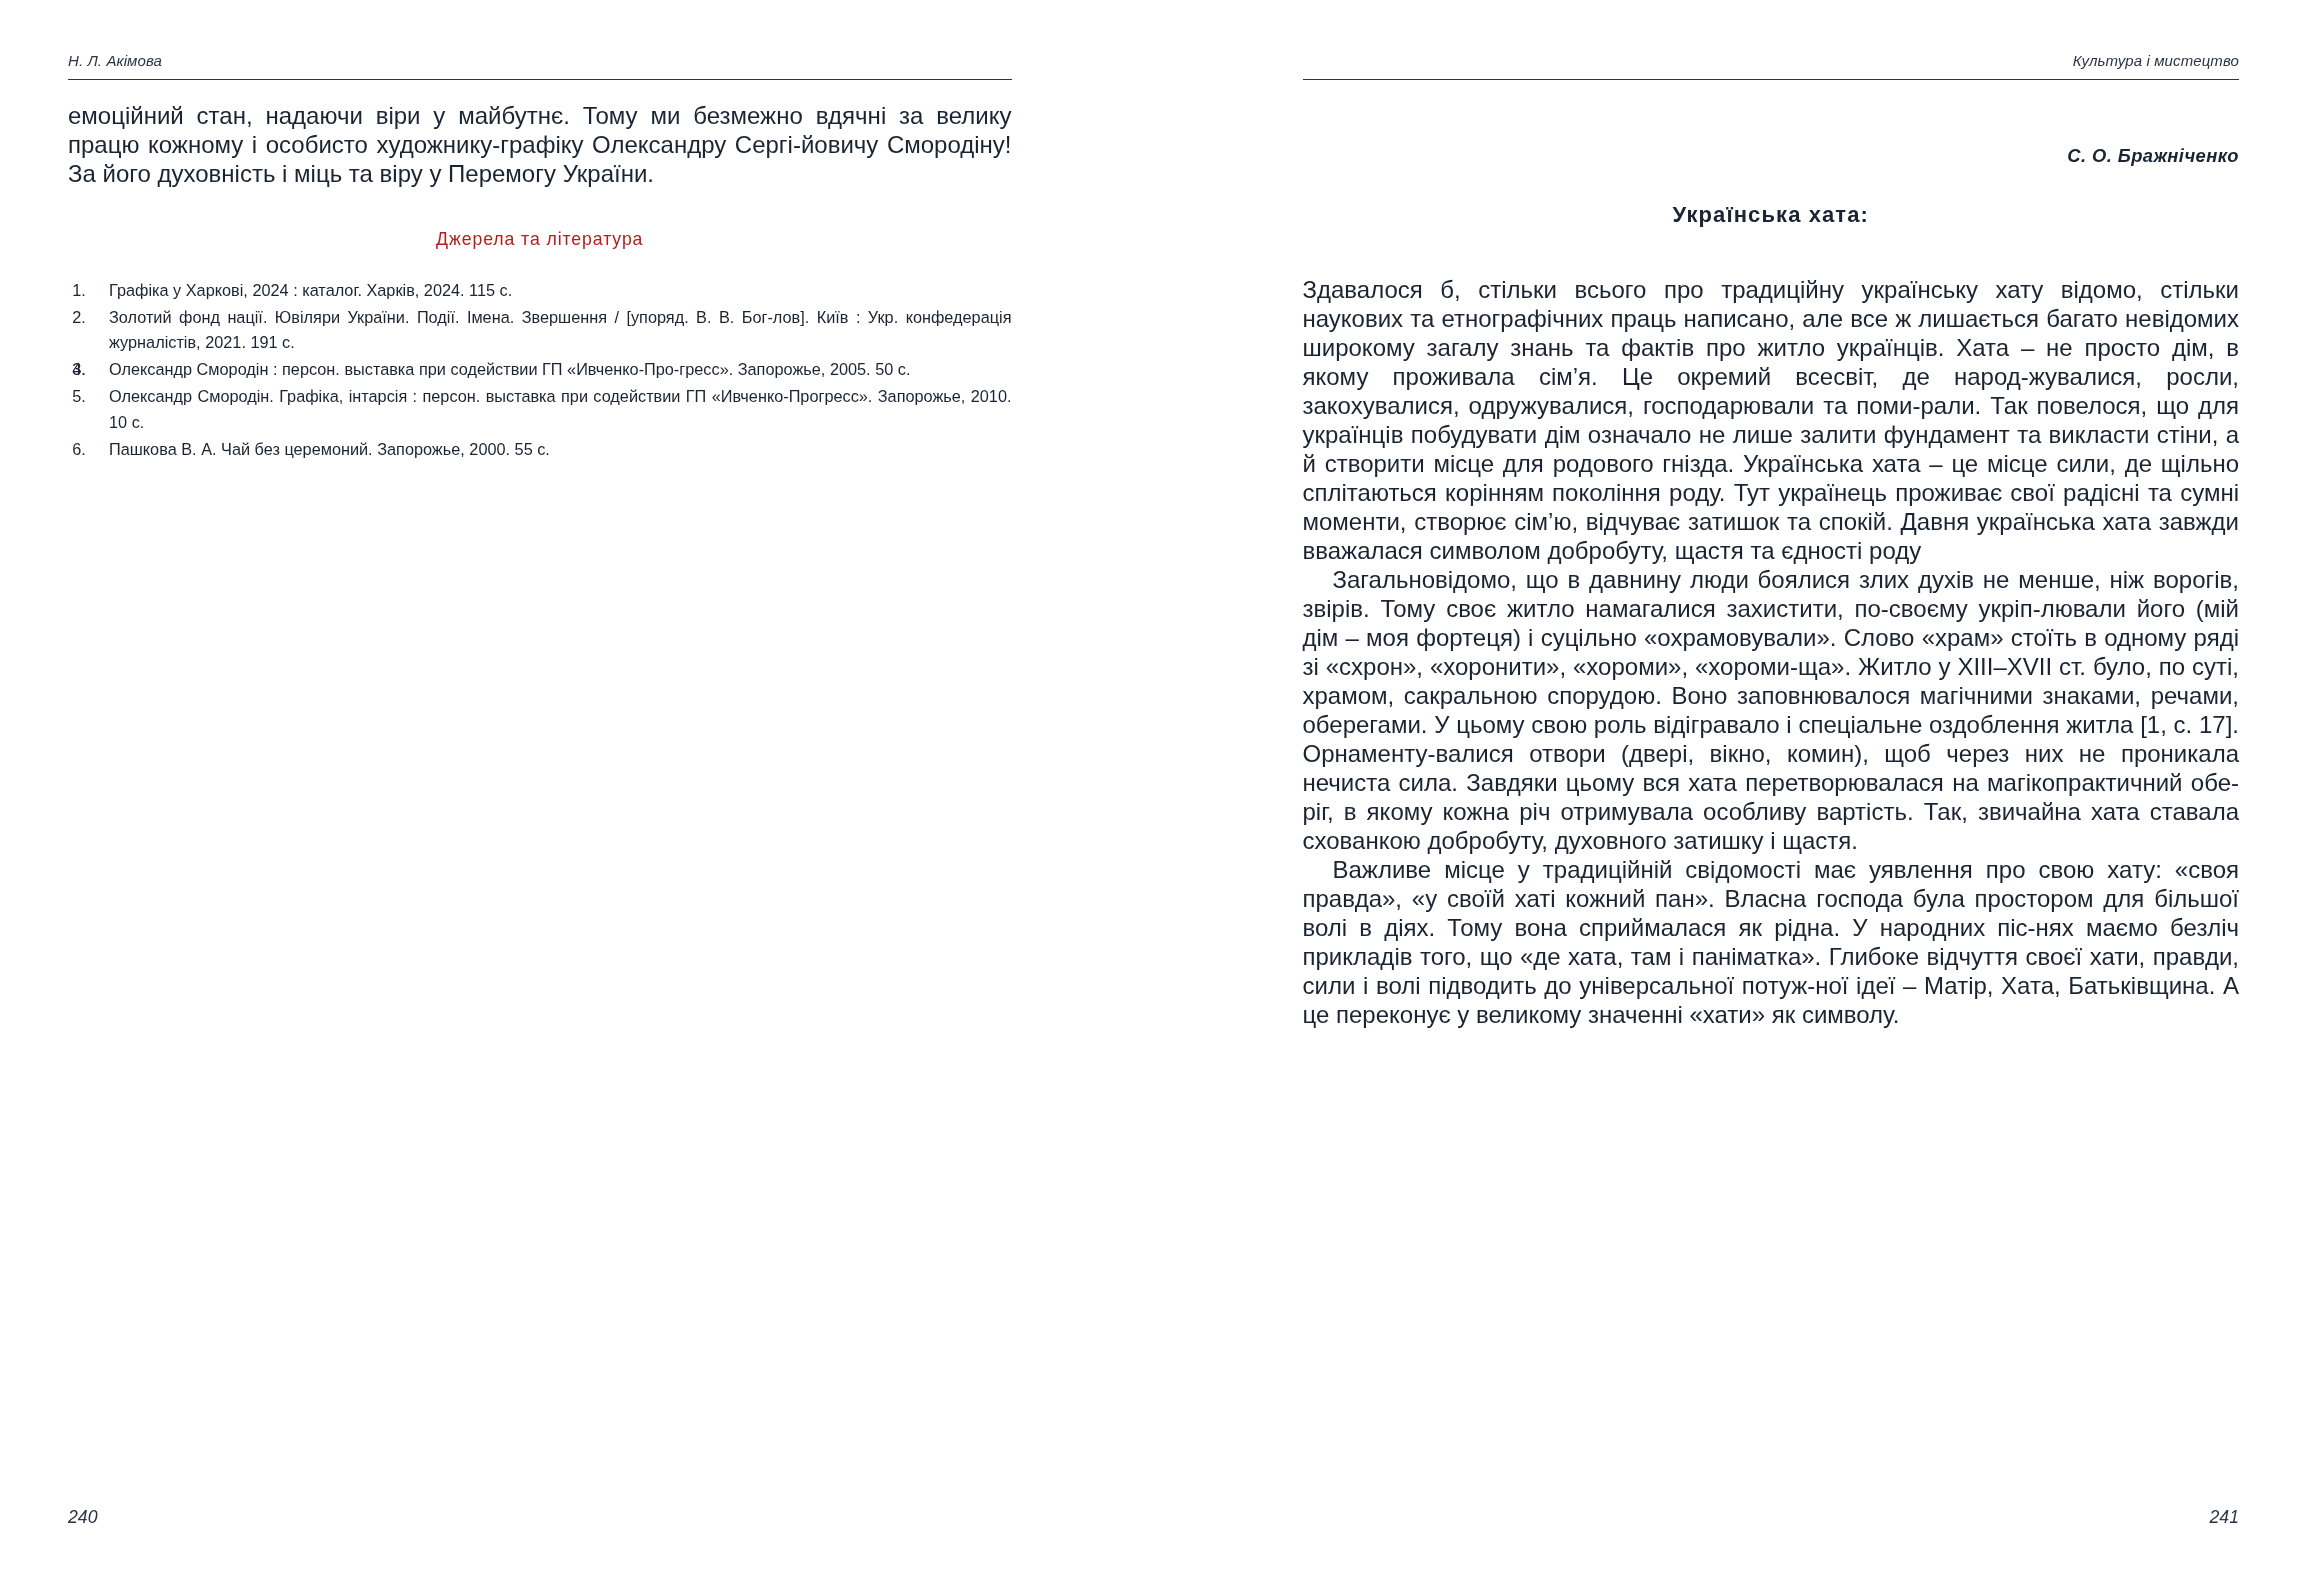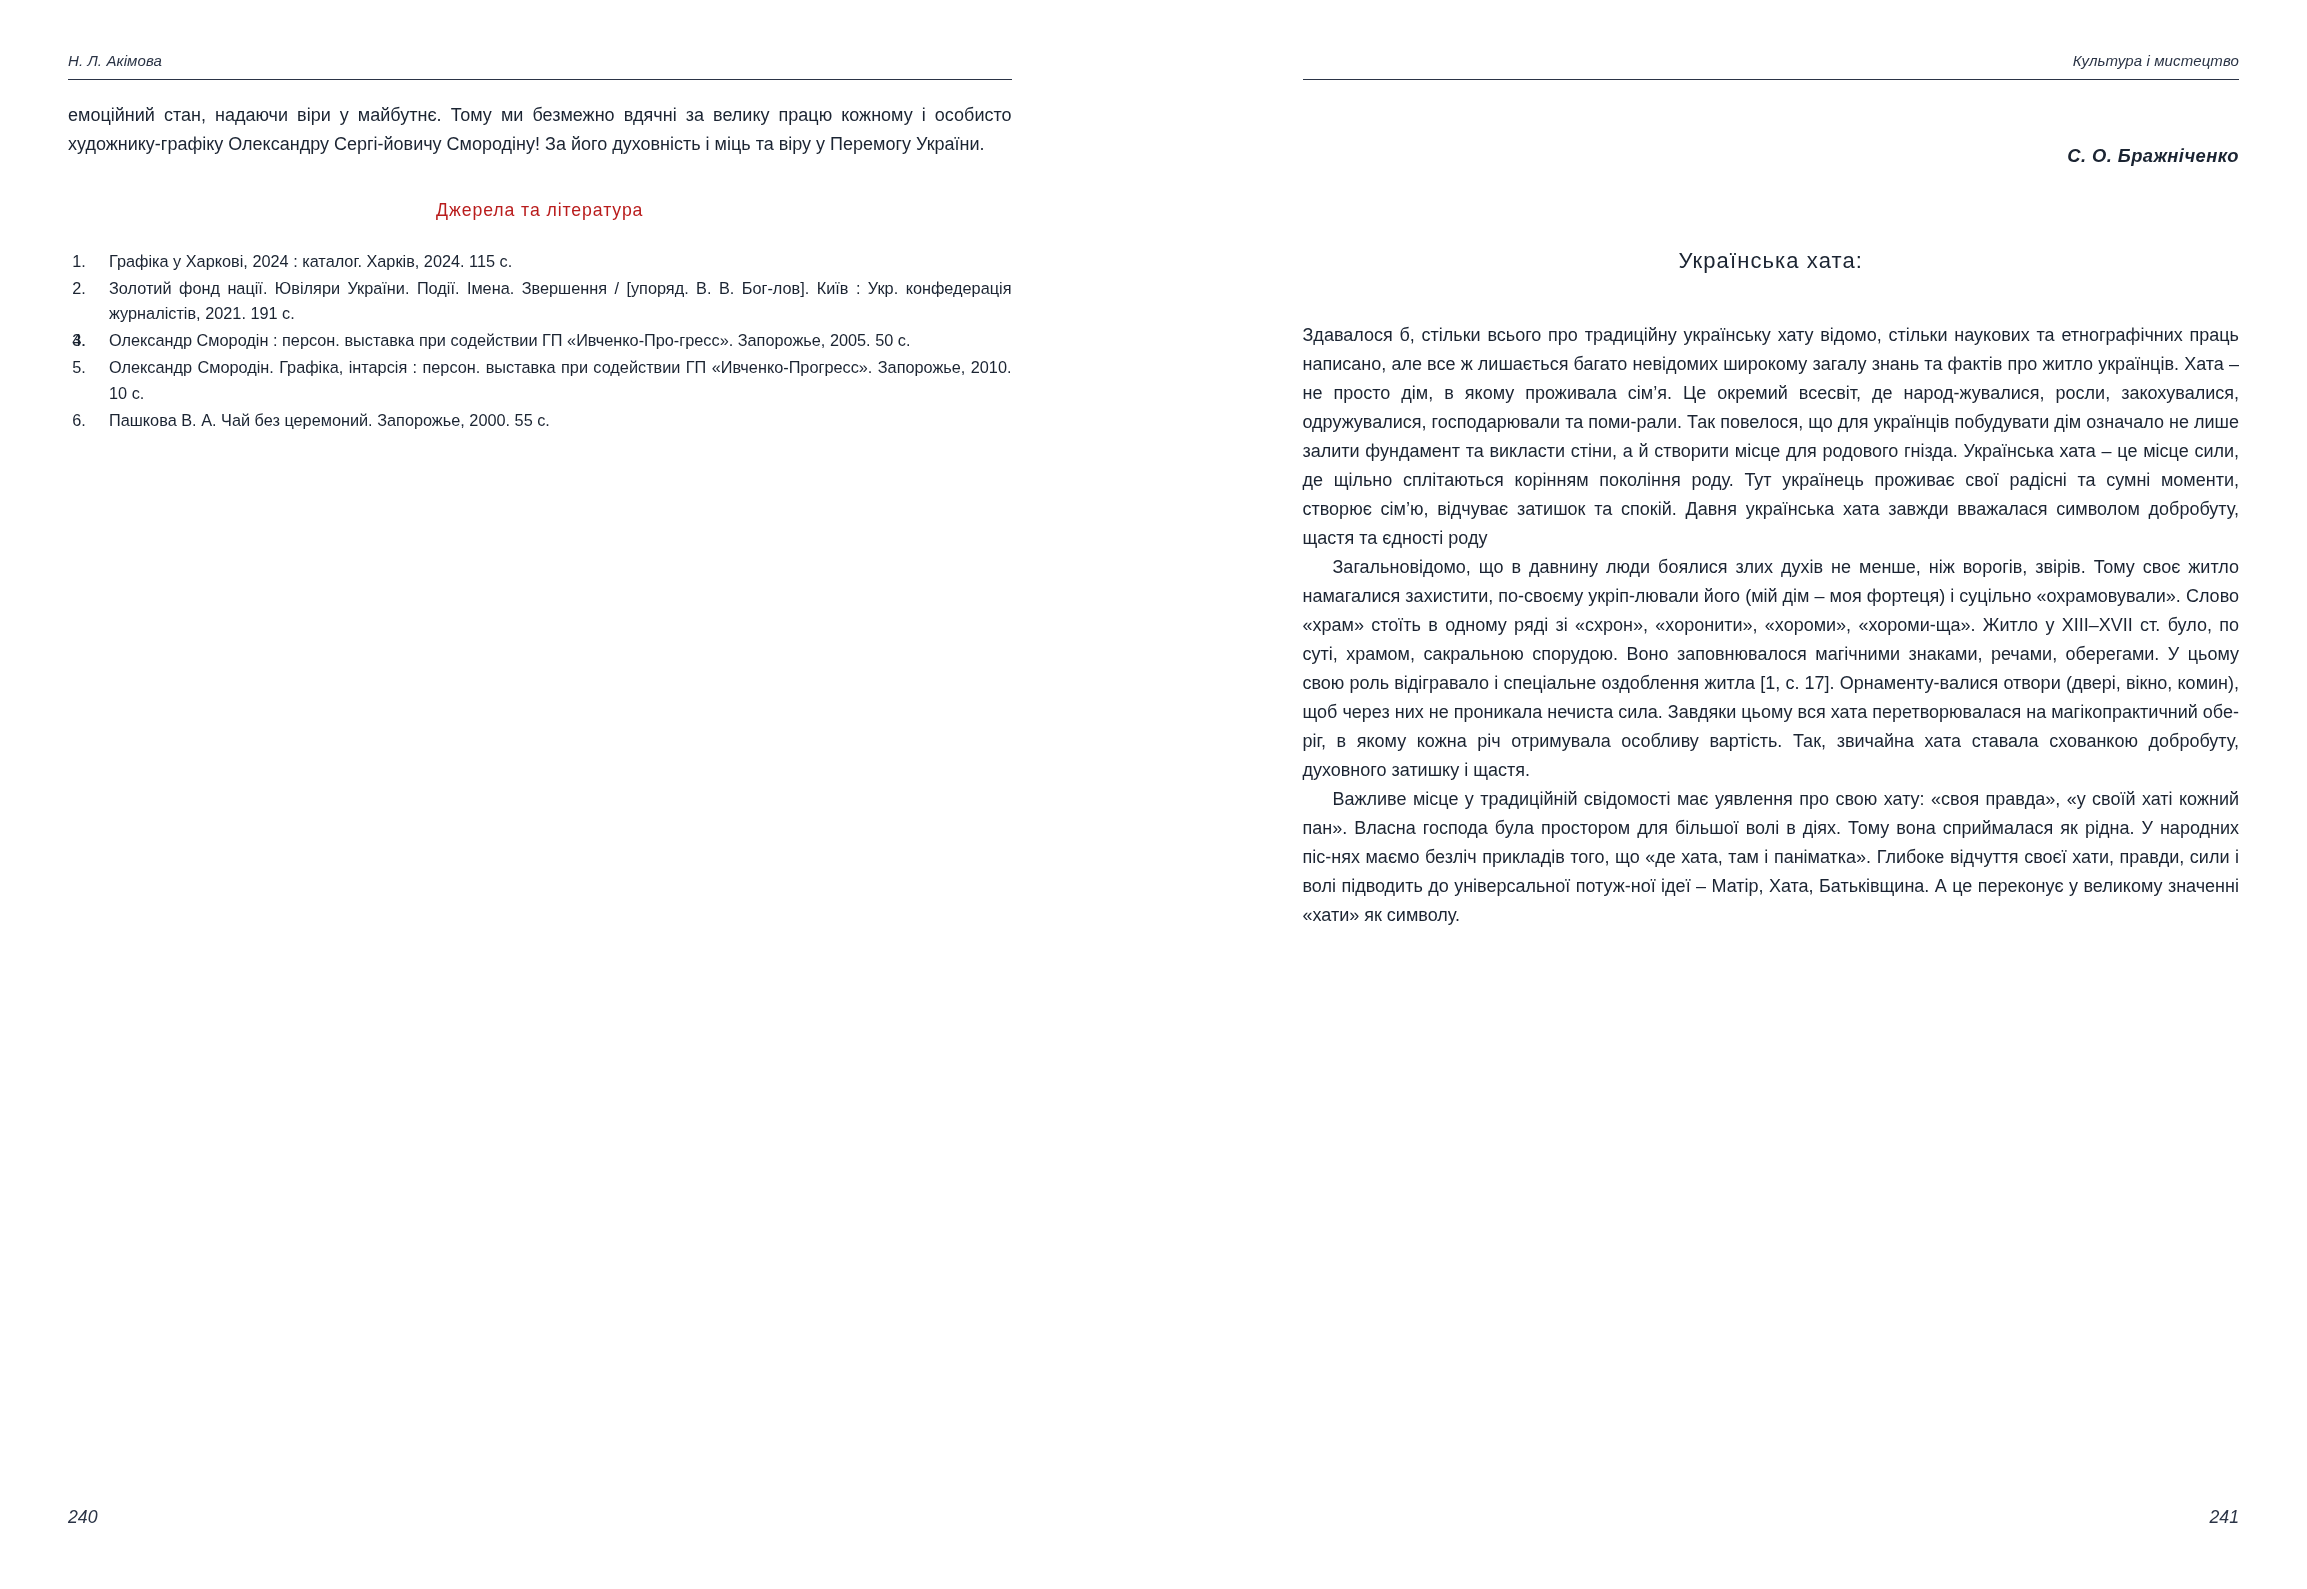--- a/index.html
+++ b/index.html
@@ -37,21 +37,21 @@
     color: #2b3446;
     letter-spacing: 0.1px;
     padding-bottom: 10px;
     border-bottom: 1.8px solid #2b3446;
     margin-bottom: 21px;
     white-space: nowrap;
   }
   .running-head.right { text-align: right; }
 
   .body-text {
-    font-size: 18px;
+    font-size: 24px;
     line-height: 29px;
     text-align: justify;
     text-justify: inter-word;
     color: #1b2432;
     hyphens: manual;
   }
   .body-text p { margin: 0; }
   .body-text p.indent { text-indent: 30px; }
 
   .section-title {
@@ -90,25 +90,25 @@
     font-weight: bold;
     font-style: italic;
     letter-spacing: 0.4px;
     margin-top: 65px;
     margin-bottom: 0;
     color: #1b2432;
   }
 
   .article-title {
     text-align: center;
-    font-weight: normal;
+    font-weight: bold;
     font-size: 19px;
     letter-spacing: 1.1px;
     line-height: 30px;
-    margin-top: 79px;
+    margin-top: 33px;
     margin-bottom: 45px;
     color: #1b2432;
   }
   .article-title .big { font-size: 22px; }
 
   .folio {
     position: absolute;
     bottom: 40px;
     font-size: 17.7px;
     color: #2b3446;

